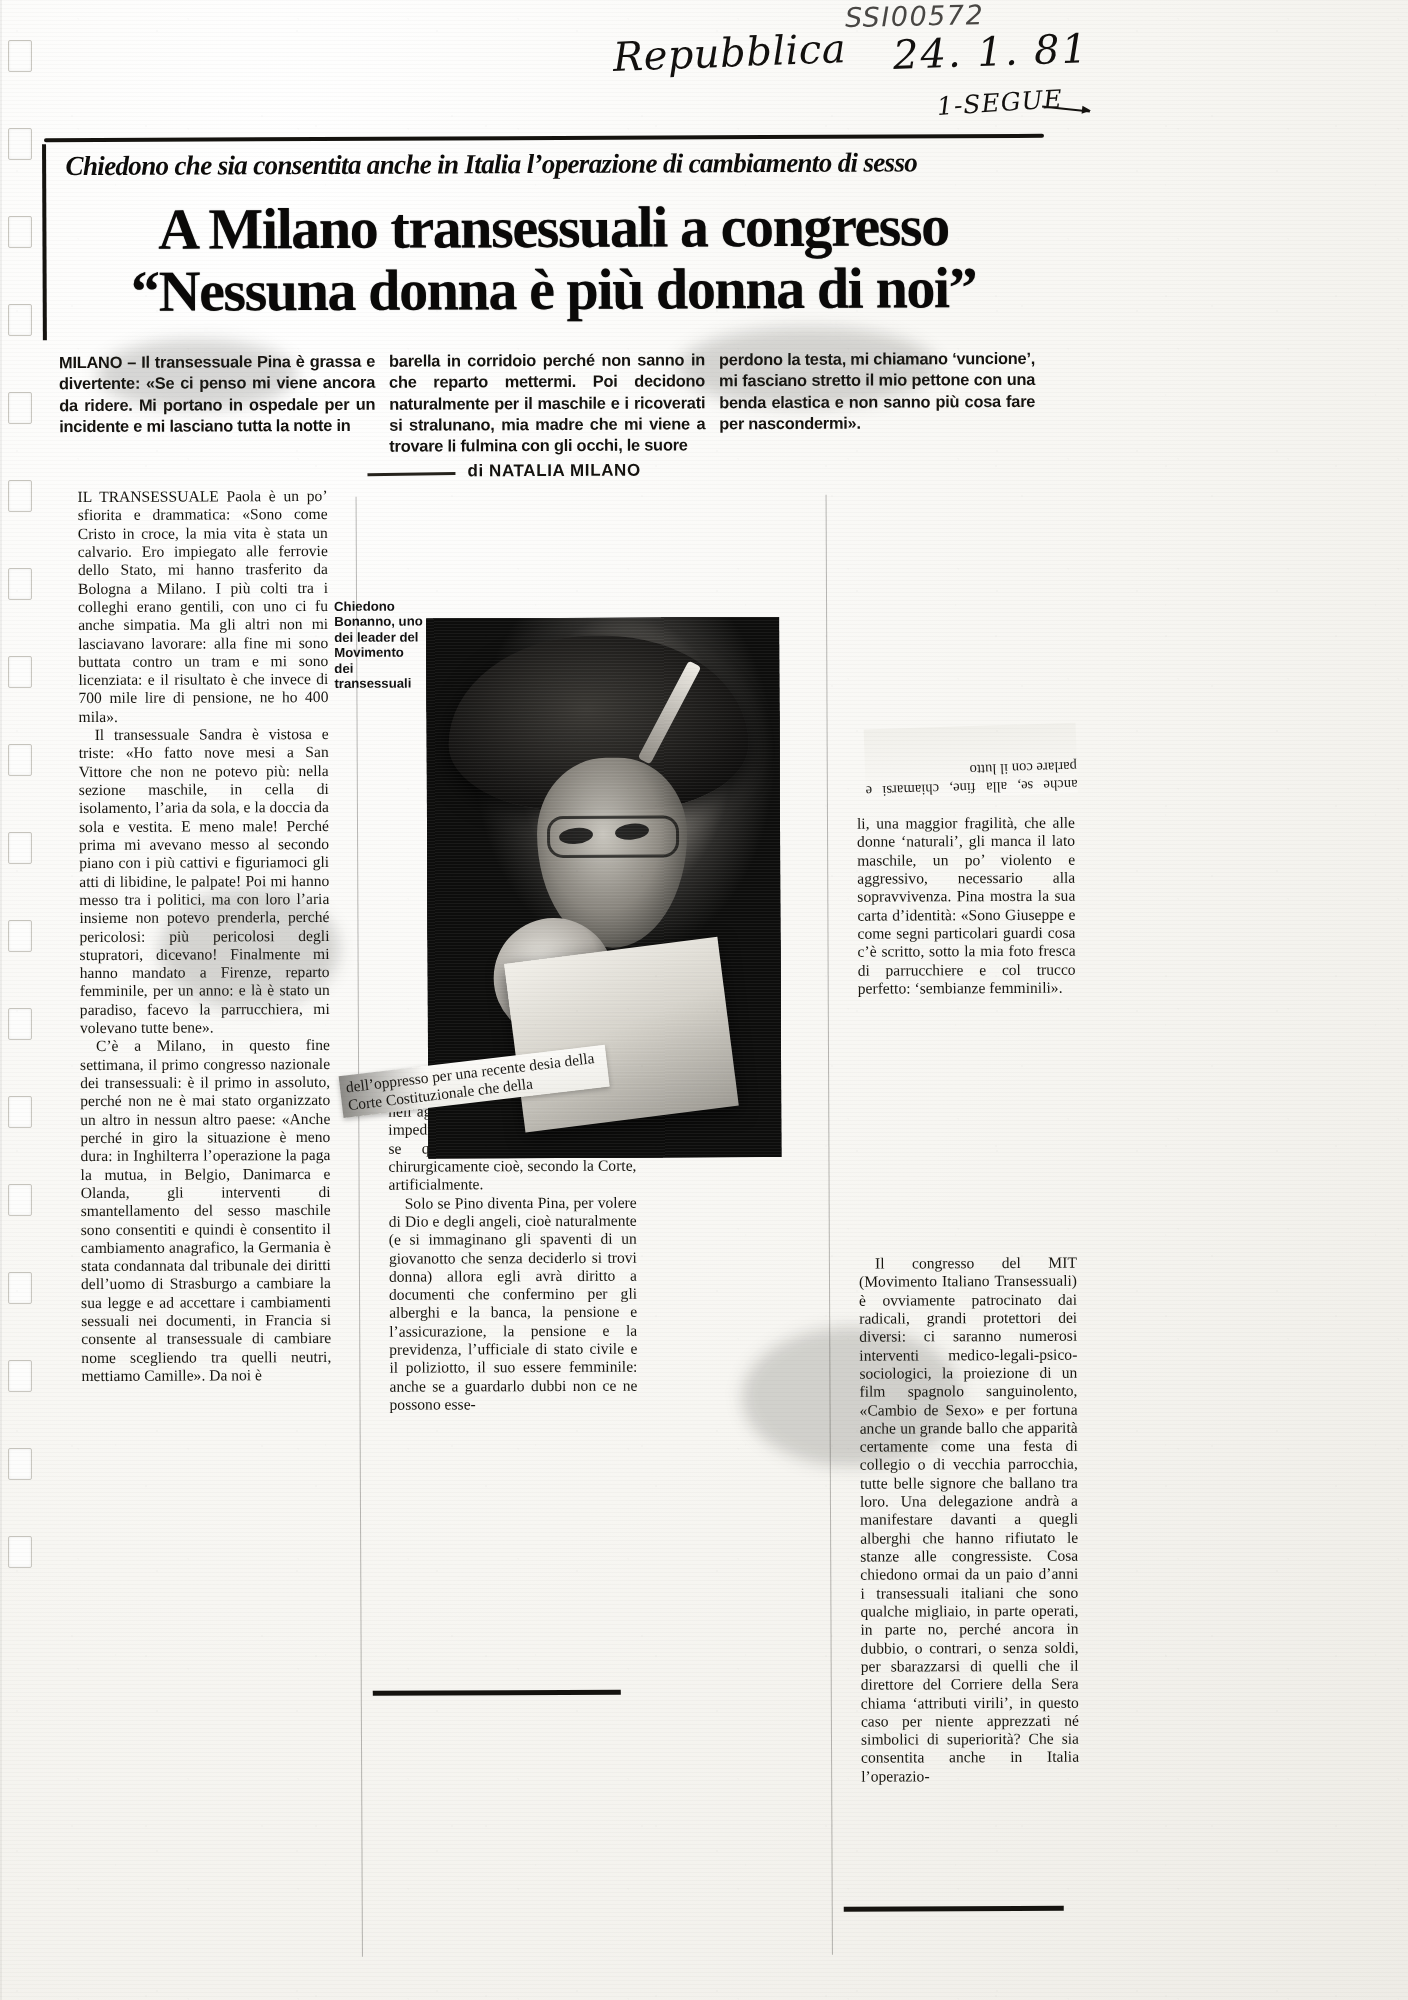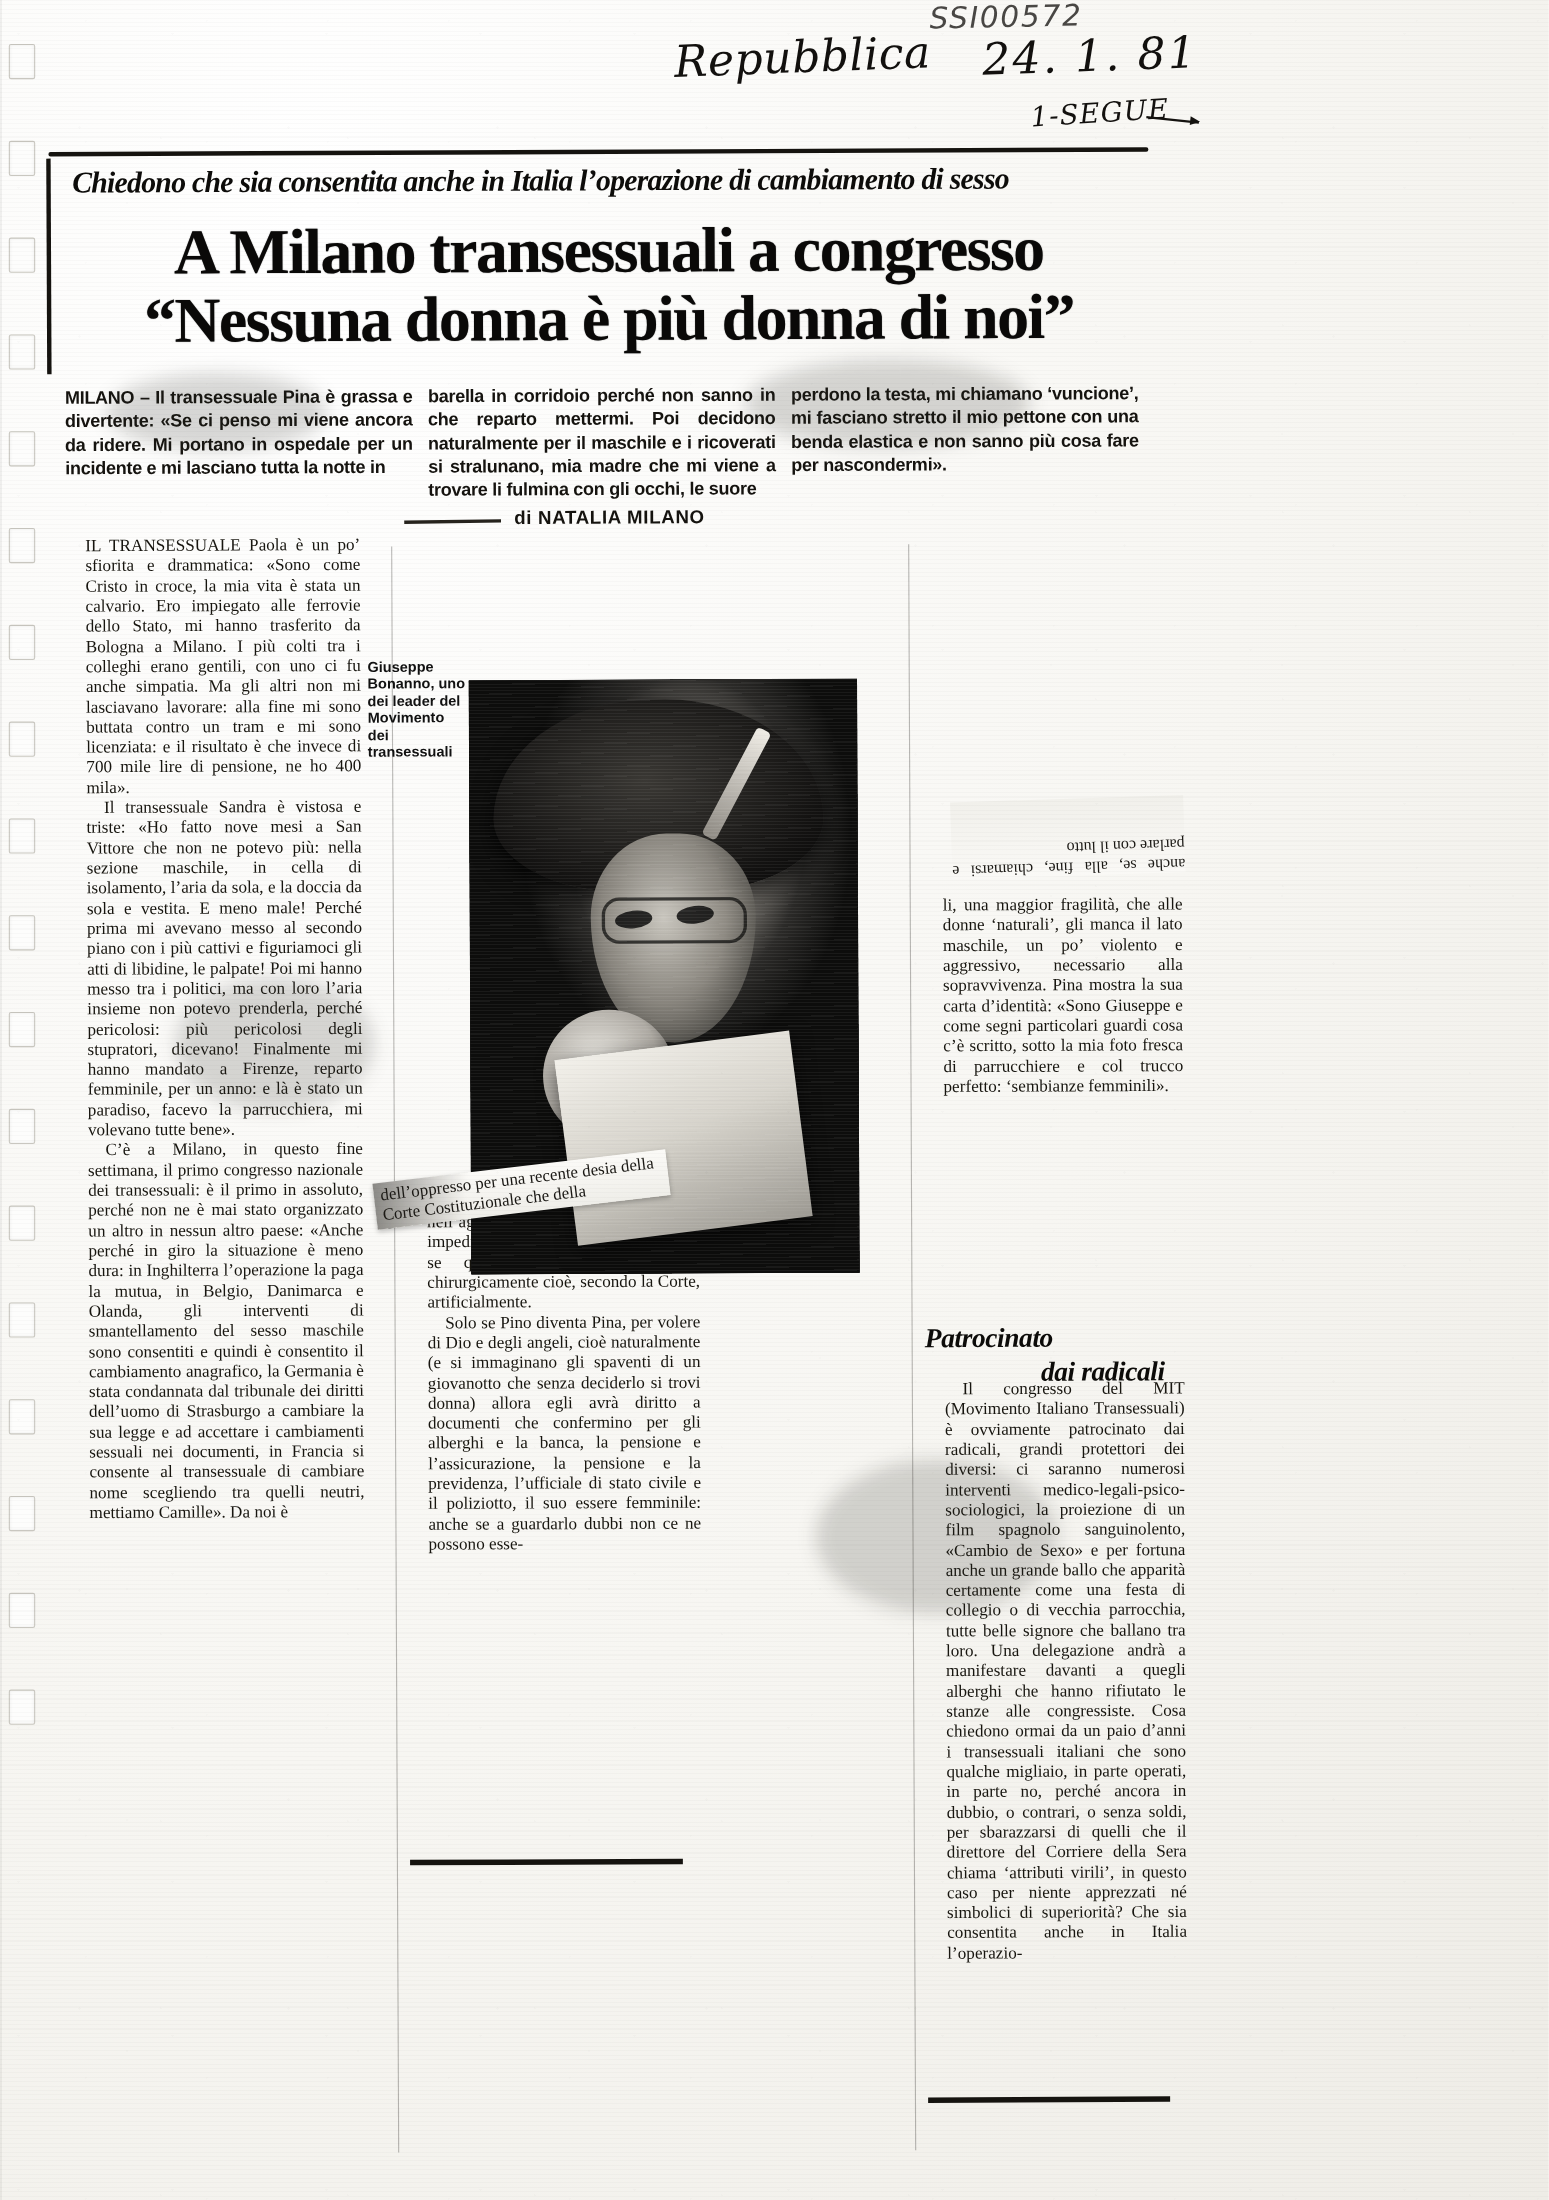--- a/index.html
+++ b/index.html
@@ -341,33 +341,29 @@
     <div class="stick"></div>
     <div class="face"></div>
     <div class="eye1"></div>
     <div class="eye2"></div>
     <div class="glasses"></div>
     <div class="book-dark"></div>
     <div class="book"></div>
     <div class="scan"></div>
   </div>
 
-  <div id="caption">Giuseppe Bonanno, uno dei leader del Movimento dei transessuali</div>
+  <div id="caption">Chiedono Bonanno, uno dei leader del Movimento dei transessuali</div>
 
   <div id="inset">
     <div class="smudge"></div>
     <span>dell’oppresso per una recente desia della Corte Costituzionale che della Cassazione,</span>
   </div>
 
   <div id="frag">anche se, alla fine, chiamarsi e parlare con il lutto</div>
 
-  <div id="secthead">
-    <span class="l1">Patrocinato</span>
-    <span class="l2">dai radicali</span>
-  </div>
 
   <div class="blackbar" id="bar-midbottom"></div>
   <div class="blackbar" id="bar-rightbottom"></div>
 
   <div class="blot" style="left:60px;  top:210px; width:200px; height:70px;"></div>
   <div class="blot" style="left:640px; top:200px; width:260px; height:80px;"></div>
   <div class="blot" style="left:120px; top:760px; width:180px; height:120px;"></div>
   <div class="blot" style="left:700px; top:1200px; width:220px; height:140px;"></div>
 </div>
 

